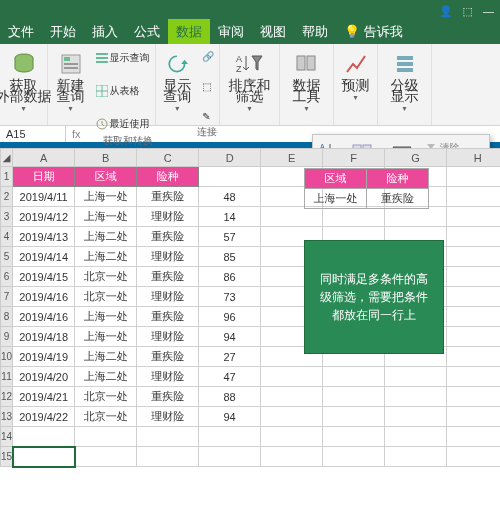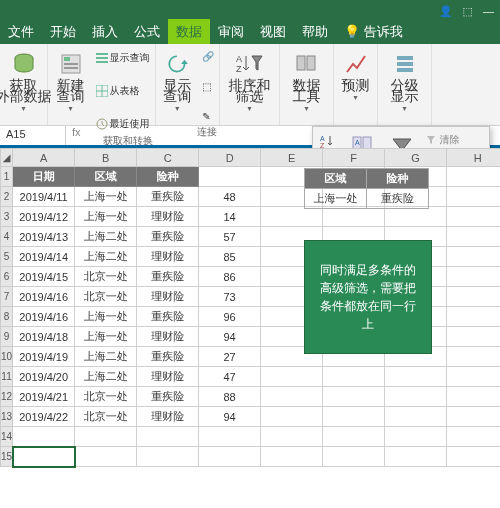--- a/index.html
+++ b/index.html
@@ -15,38 +15,38 @@
 .rgroup{display:flex;flex-direction:column;align-items:center;padding:4px 2px 0;border-right:1px solid #e0e0e0}
 .rgroup .top{display:flex;align-items:flex-start;gap:2px;flex:1}
 .rgroup .lbl{font-size:10px;color:#666;padding:2px 0;text-align:right;width:100%}
 .btn-big{display:flex;flex-direction:column;align-items:center;padding:2px 6px;cursor:pointer;text-align:center;gap:2px}
 .btn-big .icon-lg{width:28px;height:28px;display:flex;align-items:center;justify-content:center}
 .btn-big .t{font-size:14px;line-height:11px}
 .btn-sm{display:flex;align-items:center;gap:2px;padding:1px 3px;font-size:10px;cursor:pointer}
 .col{display:flex;flex-direction:column;gap:17px;padding-top:2px}
 svg{display:block}
 .dd{font-size:8px;color:#666}
-.namebox{height:22px;background:#fff;border-bottom:3px solid #0369a1;display:flex;}
+.namebox{height:22px;background:#fff;border-bottom:6px solid #0369a1;display:flex;align-items:center}
 .namebox .nb{width:66px;border-right:1px solid #ccc;padding:2px 6px;font-size:11px}
 .namebox .fx{padding:0 6px;color:#888;font-size:11px}
 .grid{position:relative;background:#fff}
 table{border-collapse:collapse;font-size:11px}
 th.colhdr{background:#e6e6e6;font-weight:normal;border:1px solid #ccc;height:18px;min-width:62px;color:#555}
 td.rowhdr{background:#e6e6e6;text-align:center;border:1px solid #ccc;width:22px;color:#555;font-size:10px}
 td.cell{border:1px solid #d0d0d0;height:20px;padding:0 4px;text-align:center;min-width:62px}
-td.hcell{background:#737373;color:#fff;font-weight:bold;border:1px solid #888}
+td.hcell{background:#ec4899;color:#fff;font-weight:normal;border:1px solid #888}
 td.sel{outline:2px solid #1f6b3a;outline-offset:-1px;background:#fff}
 .dropdown{position:absolute;left:225px;top:0;width:178px;background:#f3f3f3;border:1px solid #c5c5c5;box-shadow:2px 2px 6px rgba(0,0,0,.25);padding:6px 4px 2px}
 .dropdown .row1{display:flex;align-items:flex-start;gap:6px}
 .dditem{display:flex;flex-direction:column;align-items:center;gap:2px;padding:2px 4px;cursor:pointer;font-size:10px}
 .side{display:flex;flex-direction:column;gap:3px;font-size:10px;color:#888}
 .side .s{display:flex;align-items:center;gap:3px}
 .dropdown .cap{font-size:10px;color:#666;text-align:center;padding:4px 0 2px;border-top:1px solid #e0e0e0;margin-top:4px}
 .highlight{border:1px solid #e6b85c;background:#fff2cc;padding:1px 2px}
-.greenbox{position:absolute;left:304px;top:92px;width:128px;height:114px;background:#2a8a56;color:#fff;display:flex;align-items:center;justify-content:center;text-align:center;font-size:12px;padding:10px;line-height:18px;border:1px solid #1f6b3a}
+.greenbox{position:absolute;left:304px;top:92px;width:140px;height:114px;background:#2a8a56;color:#fff;display:flex;align-items:center;justify-content:center;text-align:center;font-size:12px;padding:10px;line-height:18px;border:1px solid #1f6b3a}
 .critarea{position:absolute;left:304px;top:20px}
 .critarea table td{border:1px solid #aaa;min-width:62px}
 </style>
 </head>
 <body>
 
 <div class="titlebar">
  <div class="left"></div>
  <div class="right">
   <span class="ico">👤</span>

